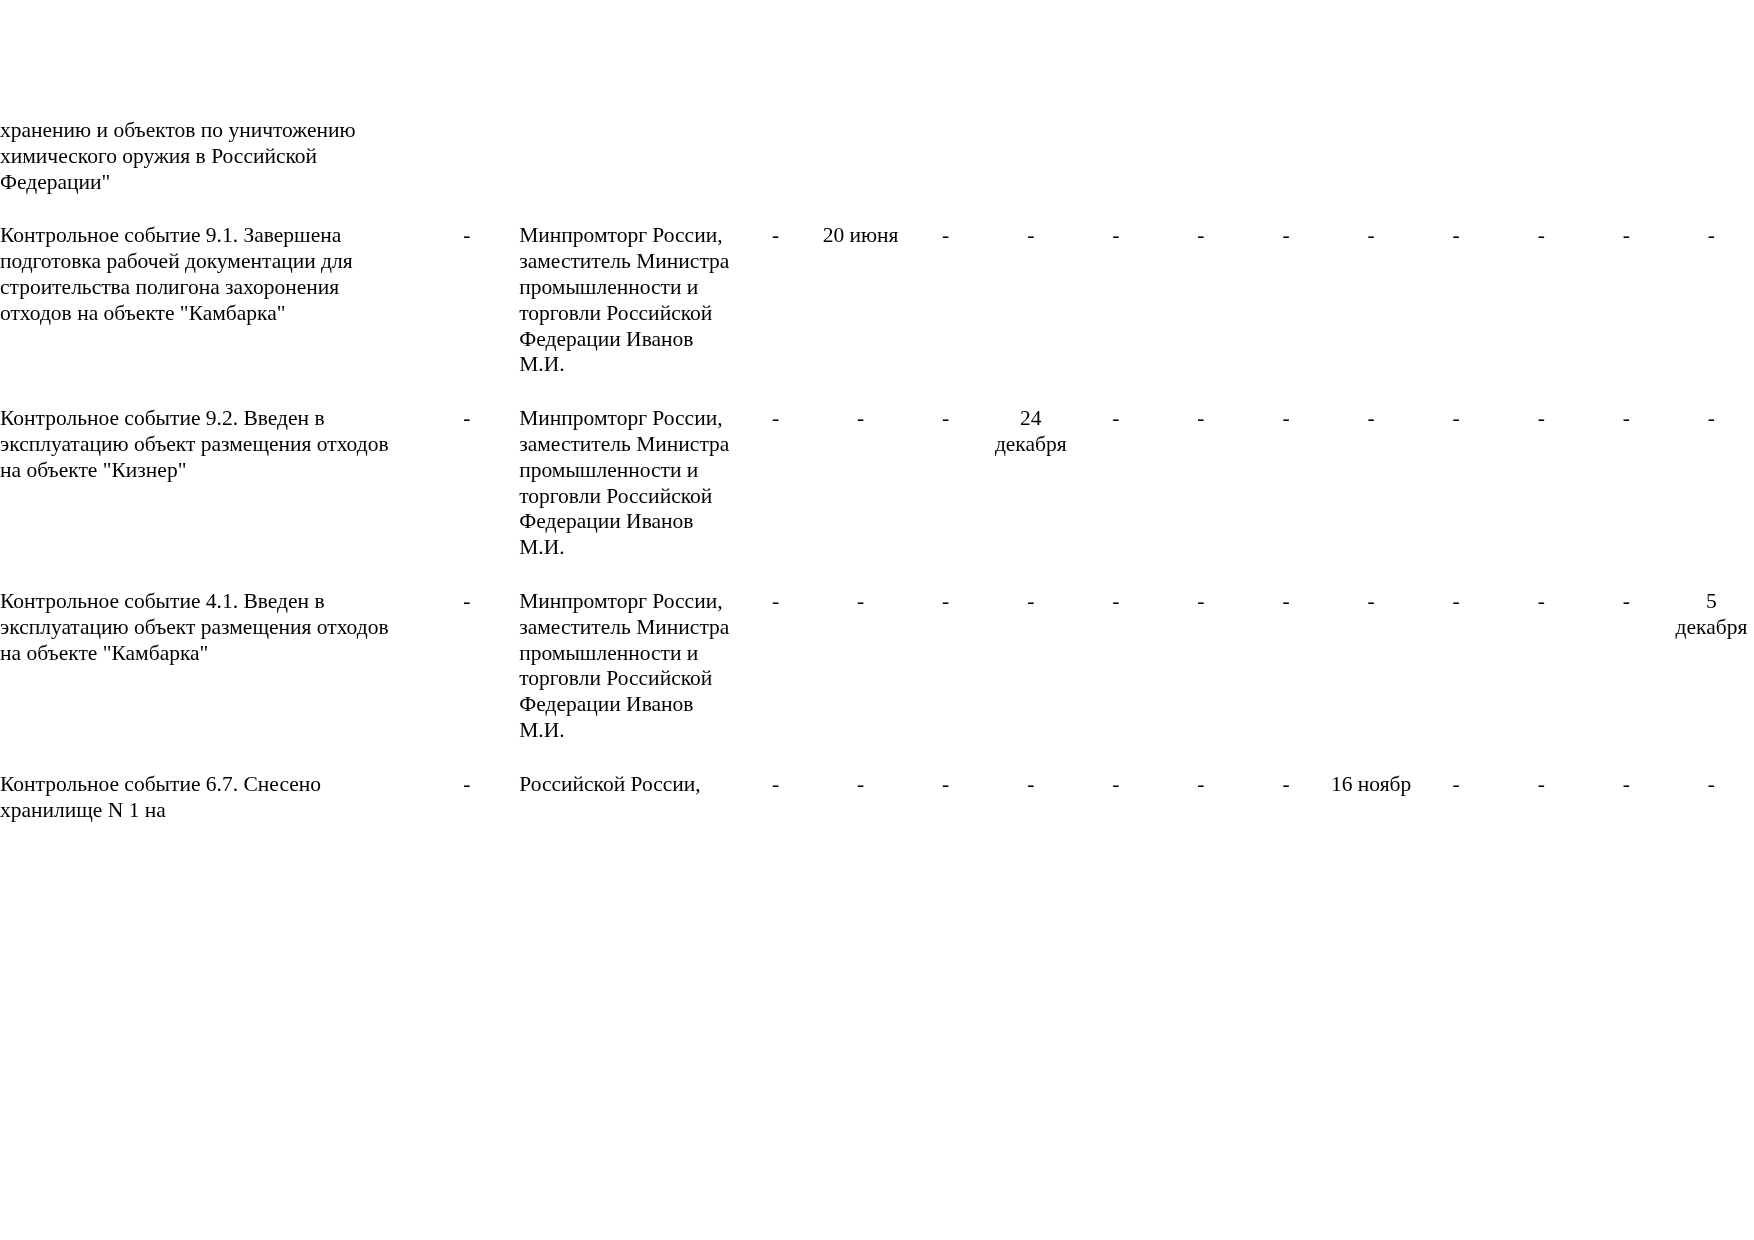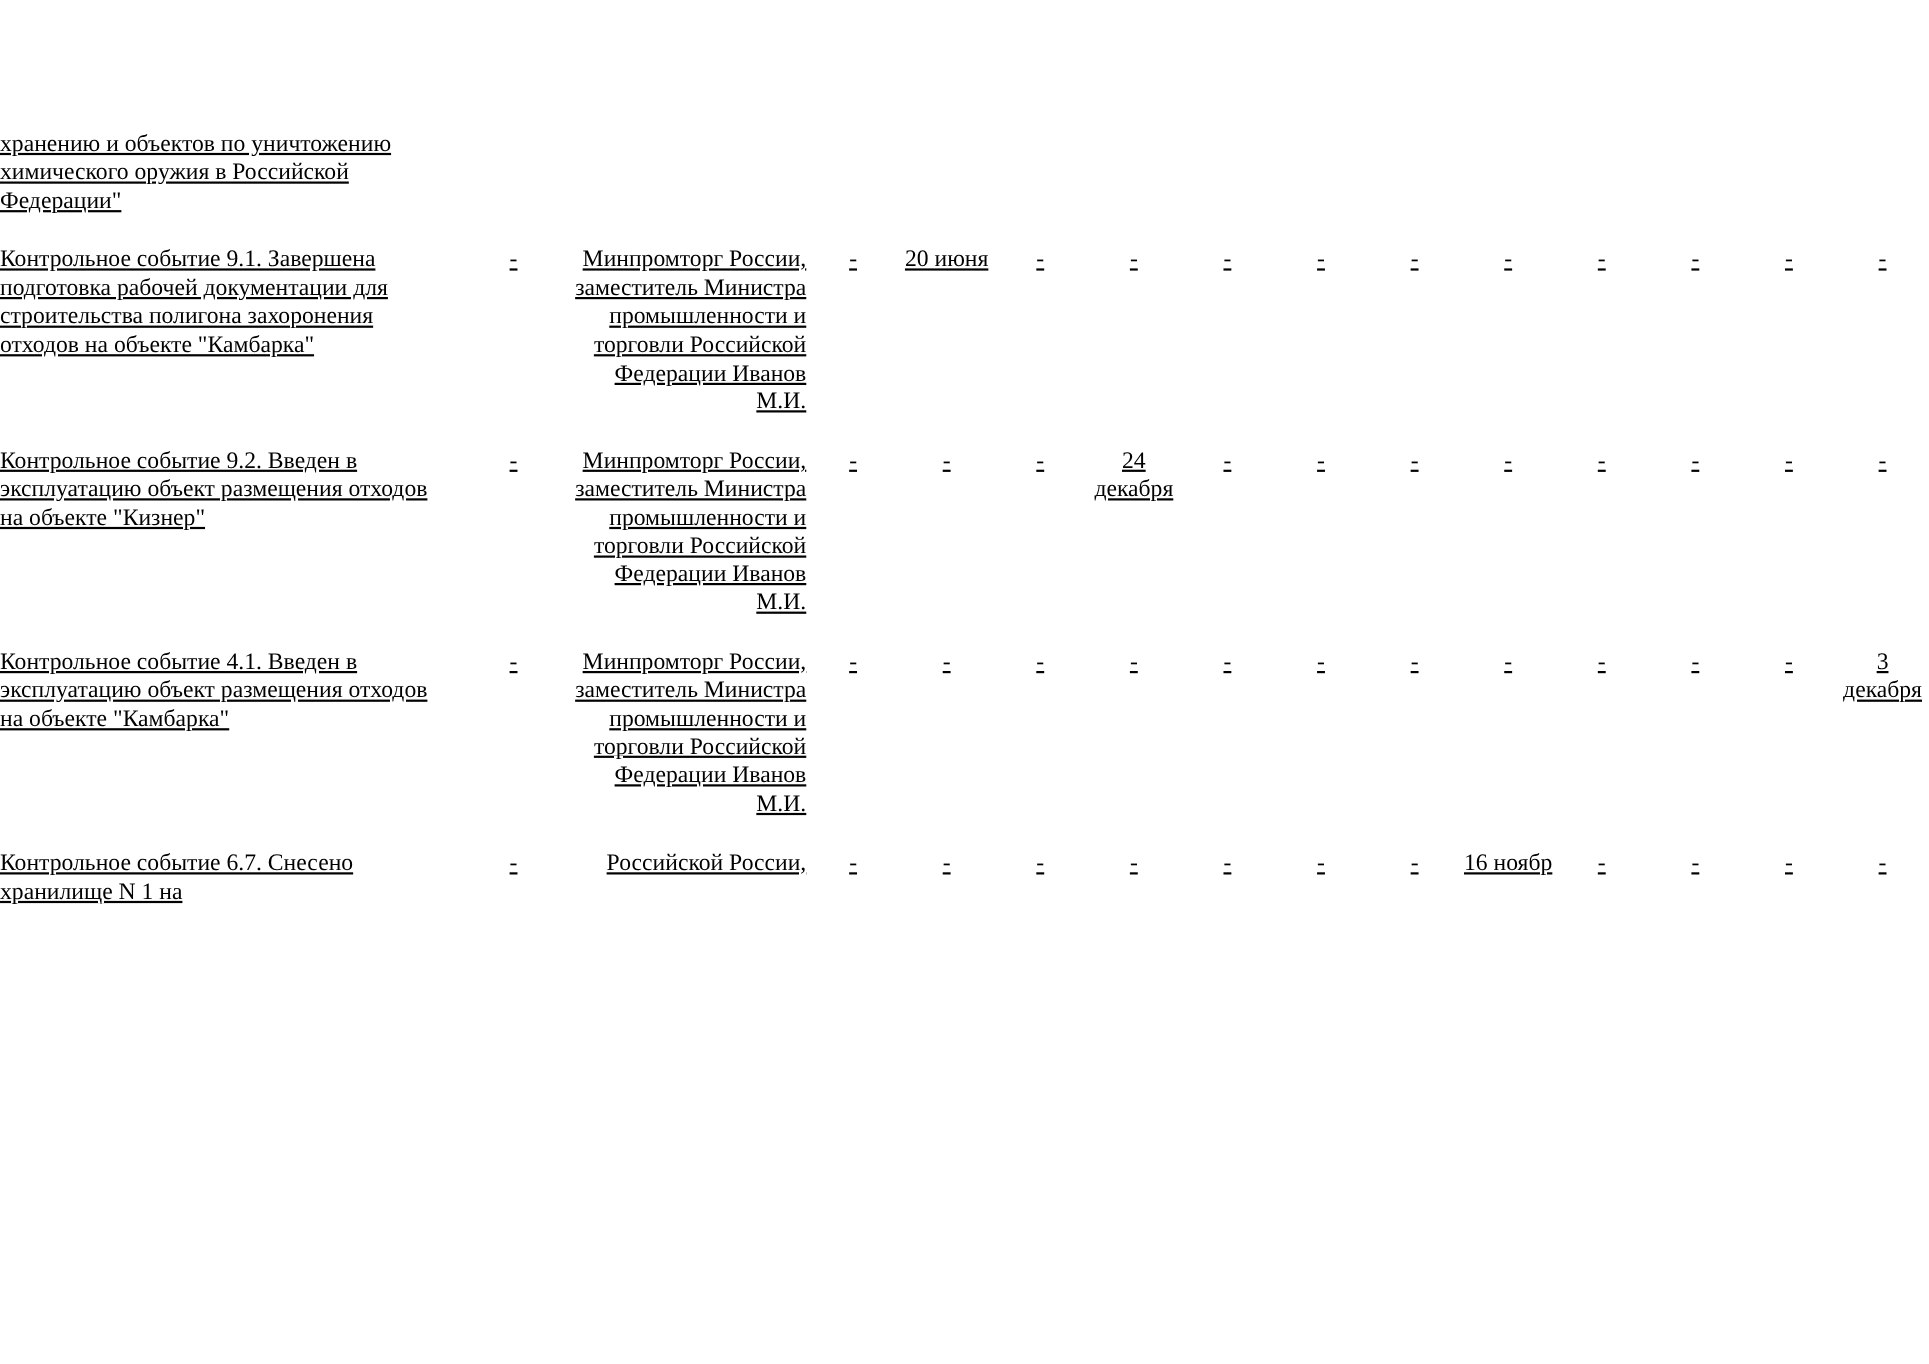--- a/index.html
+++ b/index.html
@@ -19,21 +19,20 @@
     width: 1754px;
     height: 1240px;
     box-sizing: border-box;
     padding: 118px 0 0 0;
   }
   table.doc-table {
     border-collapse: collapse;
     table-layout: fixed;
     width: 1754px;
     margin: 0;
-    text-decoration: underline;
   }
   table.doc-table td {
     vertical-align: top;
     padding: 0;
     font-size: 21.5px;
     line-height: 1.20;
     border: none;
   }
   
   col.c-name   { width: 380px; }
@@ -46,21 +45,21 @@
     padding-left: 145px;
     padding-right: 8px;
     text-align: left;
   }
   .cell-center {
     text-align: center;
   }
   .cell-resp {
     padding-left: 32px;
     padding-right: 6px;
-    text-align: right;
+    text-align: left;
   }
   .row-gap td {
     height: 28px;
   }
   .nowrapish {
     word-wrap: break-word;
     overflow-wrap: break-word;
   }
   .datecell {
     text-align: center;
@@ -167,21 +166,21 @@
         <td class="datecell">-</td>
         <td class="datecell">-</td>
         <td class="datecell">-</td>
         <td class="datecell">-</td>
         <td class="datecell">-</td>
         <td class="datecell">-</td>
         <td class="datecell">-</td>
         <td class="datecell">-</td>
         <td class="datecell">-</td>
         <td class="datecell">-</td>
-        <td class="datecell">3 декабря</td>
+        <td class="datecell">5 декабря</td>
       </tr>
 
       <tr class="row-gap">
         <td colspan="15"></td>
       </tr>
 
       <tr>
         <td class="cell-name nowrapish">Контрольное событие 6.7. Снесено хранилище N 1 на</td>
         <td class="cell-center">-</td>
         <td class="cell-resp nowrapish">Российской России,</td>

